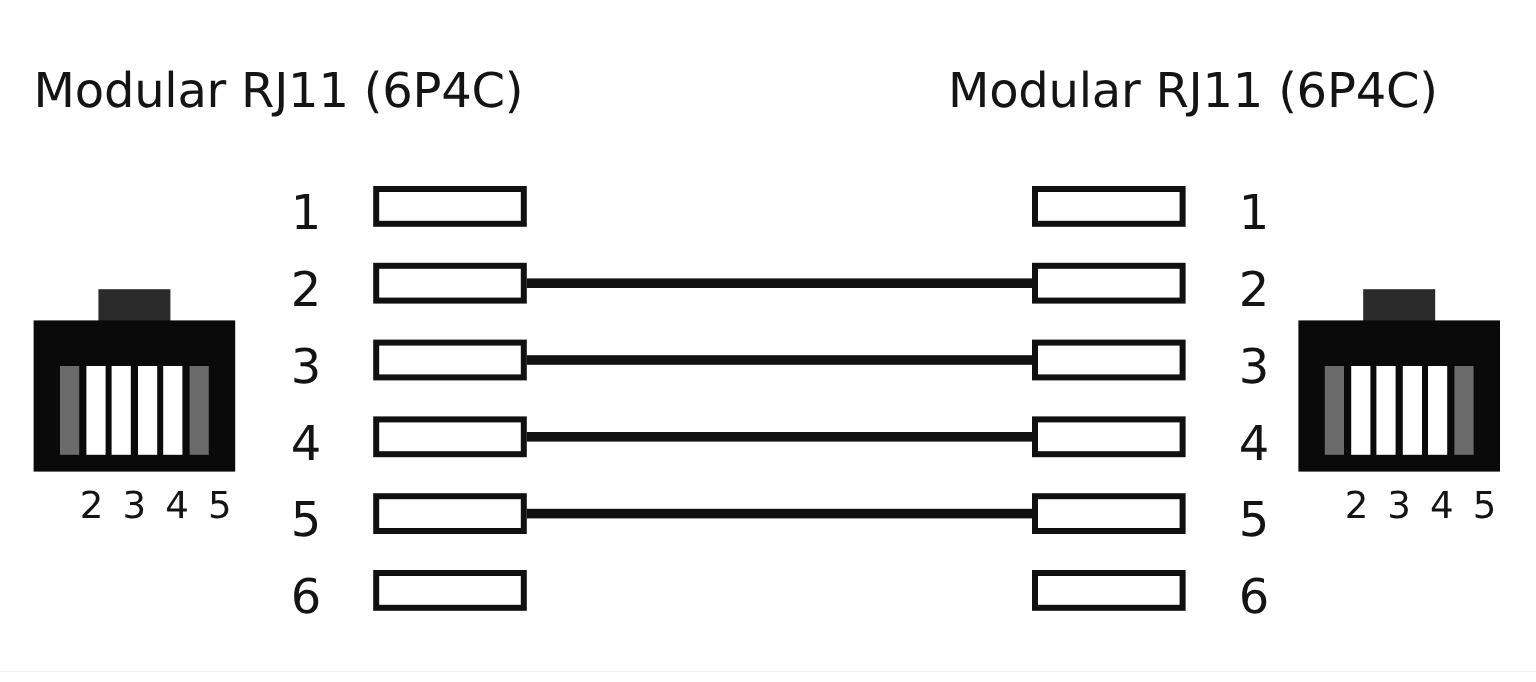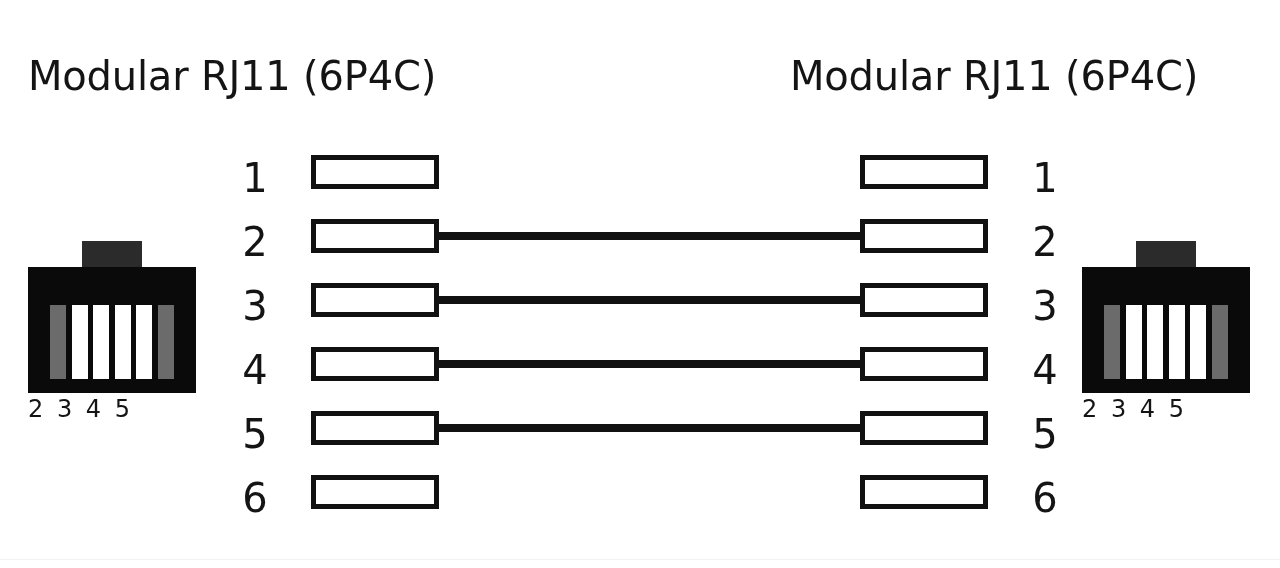--- a/index.html
+++ b/index.html
@@ -105,25 +105,25 @@
   }
   .slot {
     width: 16px;
     height: 74px;
   }
   .slot.white { background: #ffffff; }
   .slot.gray  { background: #6b6b6b; }
 
   .conn-caption {
     position: absolute;
-    top: 156px;
+    top: 166px;
     left: 0;
     width: 168px;
-    text-align: left;
-    font-size: 24px;
+    text-align: right;
+    font-size: 31px;
     line-height: 1;
     color: #141414;
     letter-spacing: 3px;
   }
 
   
   .bottom-rule {
     position: absolute;
     left: 0;
     top: 559px;

